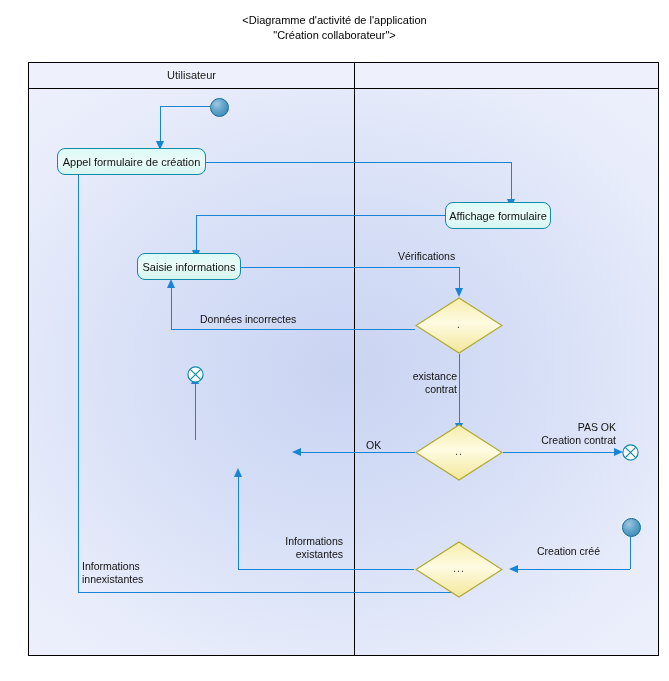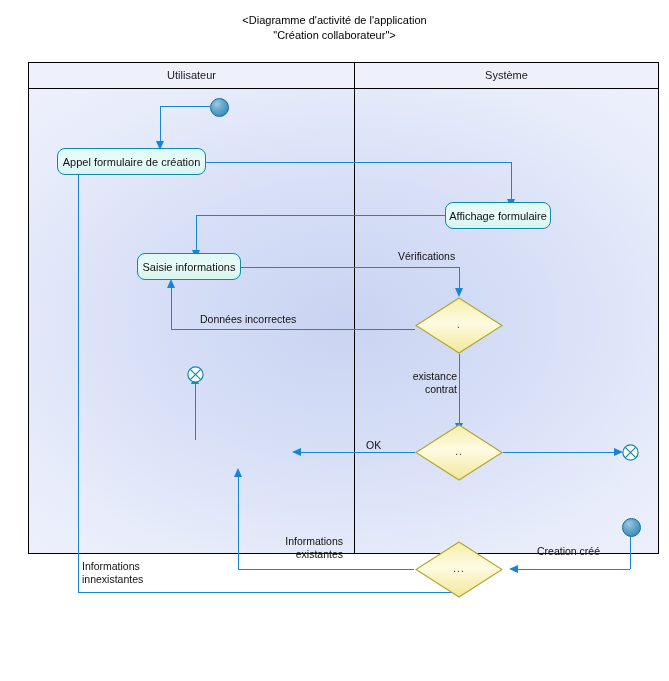--- a/index.html
+++ b/index.html
@@ -25,21 +25,21 @@
     color: #000000;
     line-height: 15px;
     white-space: pre-line;
   }
 
   #diagram-frame {
     position: absolute;
     left: 28px;
     top: 62px;
     width: 631px;
-    height: 492px;
+    height: 594px;
     border: 1px solid #000000;
     box-sizing: border-box;
     background: #f0abfc;
   }
 
   
   #lane-body {
     position: absolute;
     left: 0;
     top: 26px;
@@ -190,21 +190,20 @@
 
 <div id="diagram-title">&lt;Diagramme d'activité de l'application
 "Création collaborateur"&gt;</div>
 
 <div id="diagram-frame">
 
   <div id="lane-body"></div>
 
   <div id="lane-header-row">
     <div class="lane-header" id="lane-header-left">Utilisateur</div>
-    <div class="lane-header" id="lane-header-right">Système</div>
   </div>
 
   <div id="lane-divider"></div>
 
   <div class="h-line" style="left:131px; top:43px; width:50px;"></div>
   <div class="v-line" style="left:131px; top:43px; height:38px;"></div>
   <div class="arrow arrow-down" style="left:127px; top:78px;"></div>
 
   <div class="h-line" style="left:177px; top:99px; width:305px;"></div>
   <div class="v-line" style="left:482px; top:99px; height:40px;"></div>
@@ -228,20 +227,22 @@
   <div class="arrow arrow-down" style="left:426px; top:360px;"></div>
   <div class="edge-label center" style="left:358px; top:307px; width:70px;">existance
 contrat</div>
 
   <div class="h-line" style="left:270px; top:389px; width:116px;"></div>
   <div class="arrow arrow-left" style="left:263px; top:385px;"></div>
   <div class="edge-label" style="left:337px; top:376px;">OK</div>
 
   <div class="h-line" style="left:474px; top:389px; width:114px;"></div>
   <div class="arrow arrow-right" style="left:585px; top:385px;"></div>
+  <div class="edge-label center" style="left:482px; top:358px; width:105px;">PAS OK
+Creation contrat</div>
 
   <div class="v-line" style="left:166px; top:319px; height:58px;"></div>
   <div class="arrow arrow-up" style="left:162px; top:312px;"></div>
 
   <div class="v-line" style="left:601px; top:472px; height:34px;"></div>
   <div class="h-line" style="left:487px; top:506px; width:114px;"></div>
   <div class="arrow arrow-left" style="left:480px; top:502px;"></div>
   <div class="edge-label" style="left:508px; top:482px;">Creation créé</div>
 
   <div class="h-line" style="left:209px; top:506px; width:176px;"></div>

